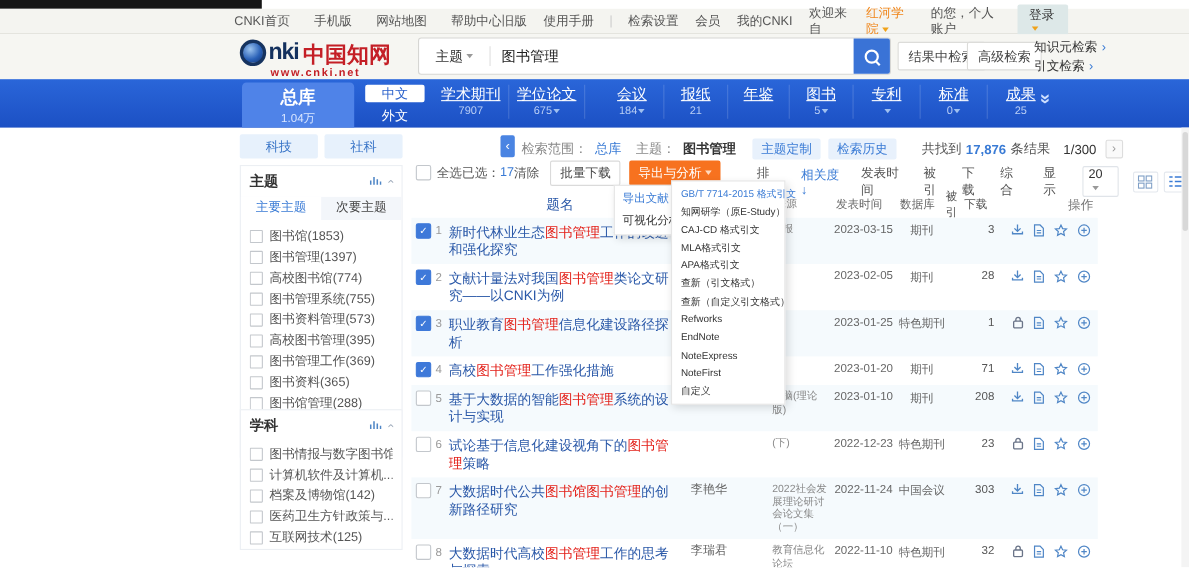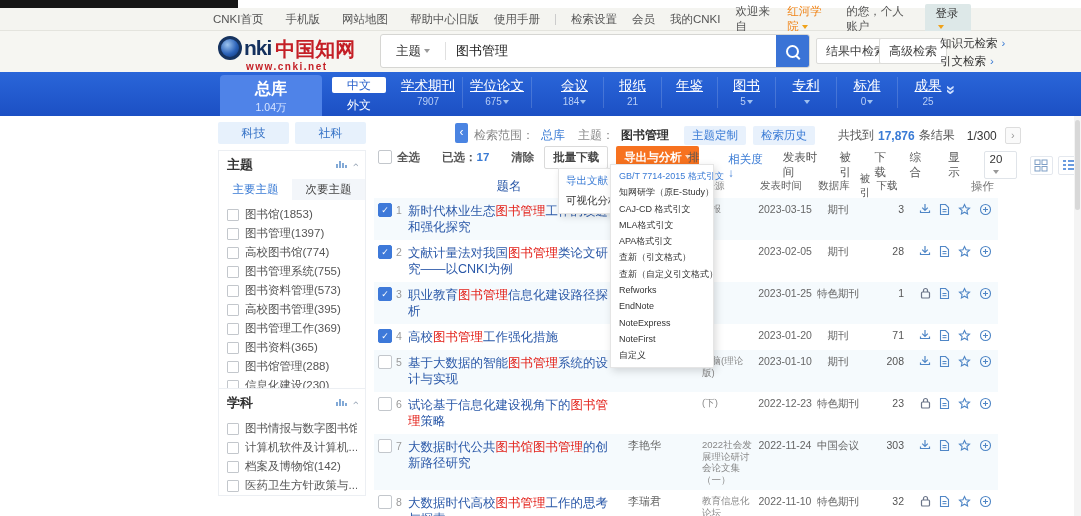--- a/index.html
+++ b/index.html
@@ -83,22 +83,22 @@
   .crumb{position:absolute;left:474px;top:126px;display:flex;gap:7px;align-items:center;font-size:12px;color:#888;}
   .c-blue{color:#3a7bd5;}
   .c-dark{color:#333;font-weight:bold;}
   .pill{background:#e8f1fc;color:#3a7bd5;font-size:11.5px;padding:2px 8px;border-radius:2px;cursor:pointer;}
   .found{position:absolute;left:838px;top:127px;display:flex;gap:4px;align-items:center;font-size:12px;color:#555;}
   .found b{color:#3a7bd5;}
   .pageno{margin-left:8px;color:#333;}
   .next-btn{width:14px;height:15px;border:1px solid #ddd;color:#999;text-align:center;line-height:14px;font-size:11px;
             border-radius:2px;margin-left:4px;cursor:pointer;background:#fafafa;}
   
-  .toolrow{position:absolute;left:378px;top:146px;height:22px;display:flex;align-items:center;font-size:11.5px;color:#555;font-weight:bold;}
-  .tool-gap{margin-left:22px;}
+  .toolrow{position:absolute;left:378px;top:146px;height:22px;display:flex;align-items:center;font-size:11.5px;color:#555;}
+  .tool-gap{margin-left:0;}
   .sel-cnt{color:#3a7bd5;}
   .btn-plain{border:1px solid #dadada;background:#fff;padding:3px 8px;border-radius:2px;margin-left:10px;cursor:pointer;color:#444;}
   .btn-orange{background:#f7721f;color:#fff;padding:4px 8px;border-radius:2px;margin-left:8px;cursor:pointer;}
   .btn-orange .tri{border-top-color:#ffd9bd;}
   .tool-right{position:absolute;left:688px;top:150px;display:flex;align-items:center;gap:13px;font-size:11.5px;color:#555;}
   .sort-on{color:#3a7bd5;cursor:pointer;}
   .sort-opt{cursor:pointer;}
   .disp-box{border:1px solid #e0e4e9;padding:1px 5px;border-radius:2px;color:#333;cursor:pointer;}
   .view-ic{width:22px;height:17px;border:1px solid #e4e8ee;border-radius:2px;display:flex;align-items:center;
            justify-content:center;cursor:pointer;background:#fff;}
@@ -668,21 +668,21 @@
           <span class="cbx"></span>
           <span>图书馆管理(288)</span>
         </div>
         <div class="sp-item">
           <span class="cbx"></span>
           <span>信息化建设(230)</span>
         </div>
       </div>
     <div class="sp-more"><span class="rot-d">»</span></div>
   </div>
-  <div class="spanel" style="top:388px;height:108px;overflow:hidden;">
+  <div class="spanel" style="top:372px;height:128px;overflow:hidden;">
     <div class="sp-head">
       <span class="sp-title">学科</span>
       <span><svg width="11" height="9" viewBox="0 0 11 9">
             <path d="M1 8V4M4 8V1M7 8V3M10 8V5" stroke="#4f86c6" stroke-width="1.4"></path>
           </svg></span>
       <span class="rot-u">›</span>
     </div>
     <div class="sp-list" id="subject-list">
         <div class="sp-item">
           <span class="cbx"></span>

